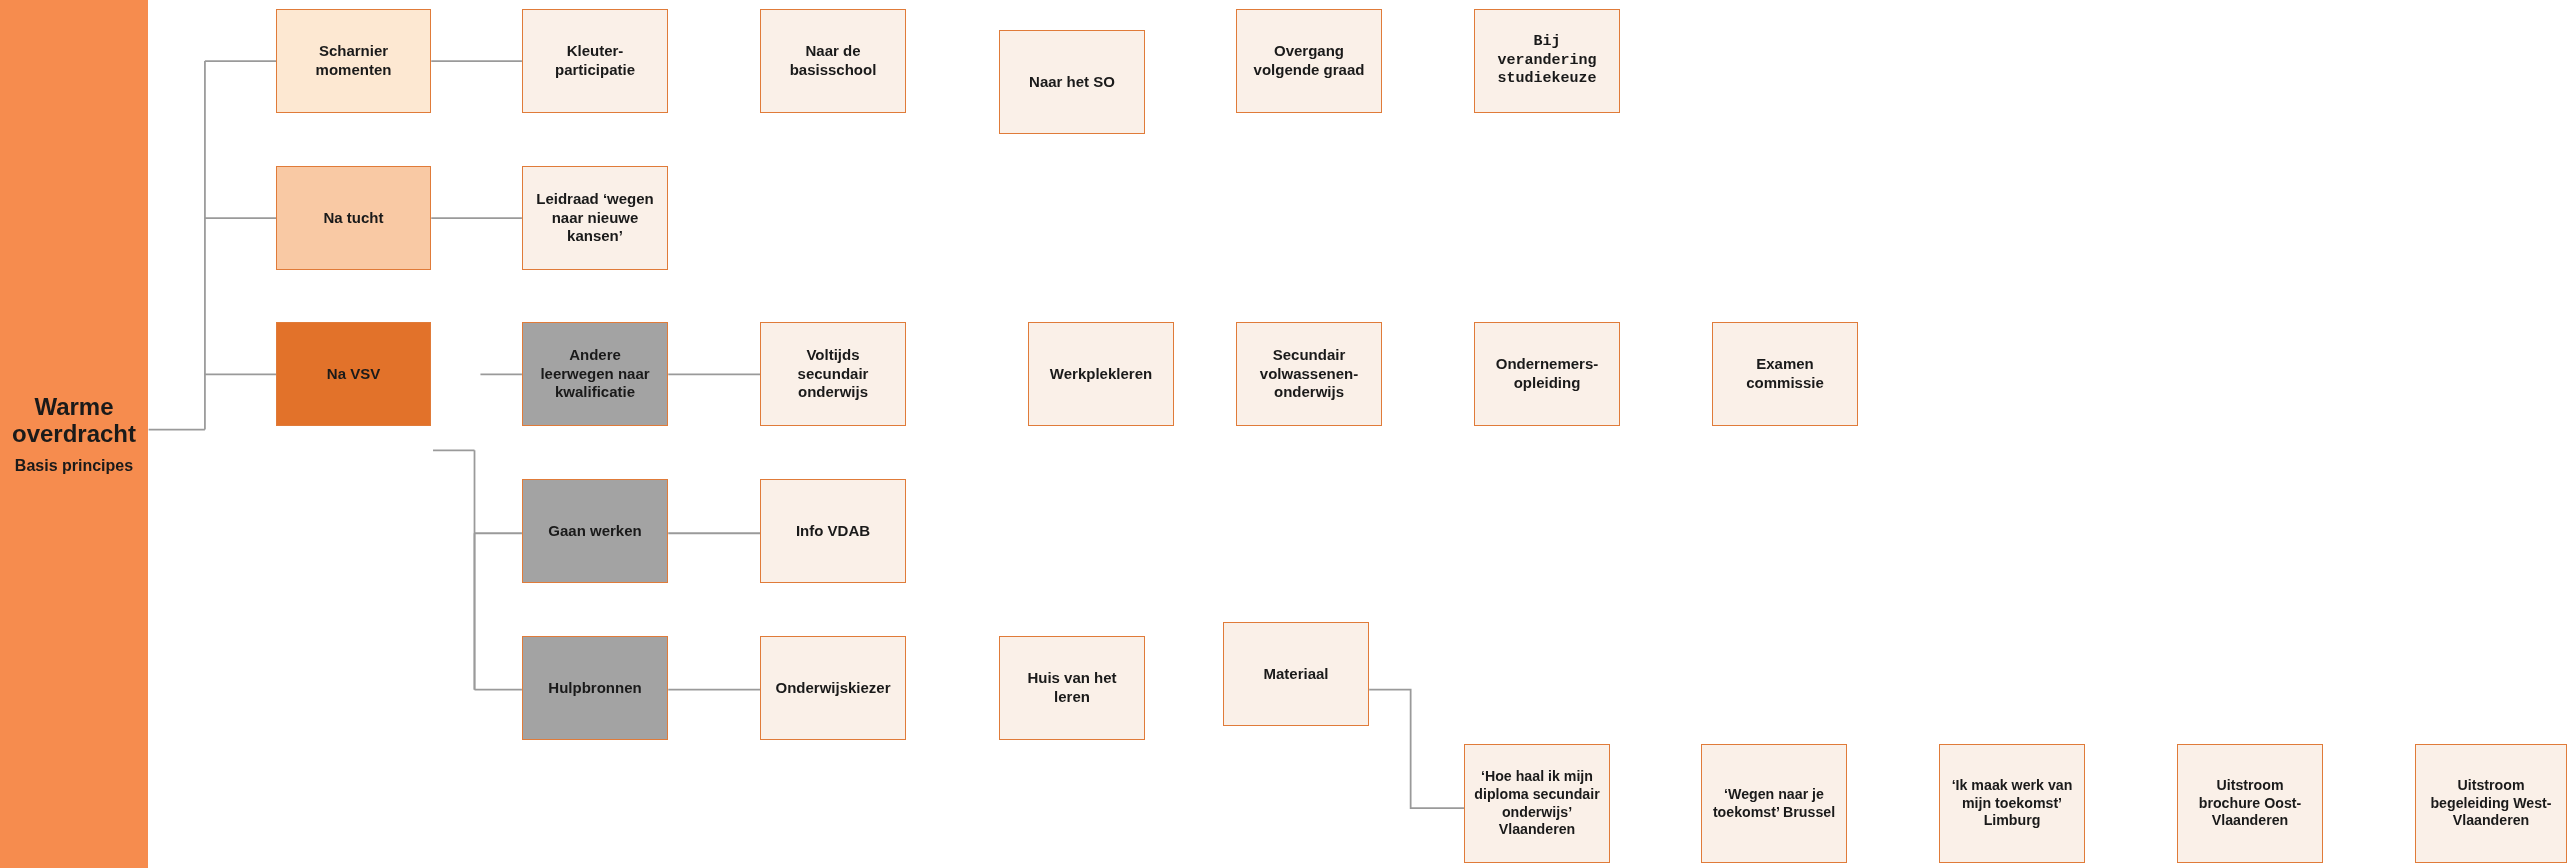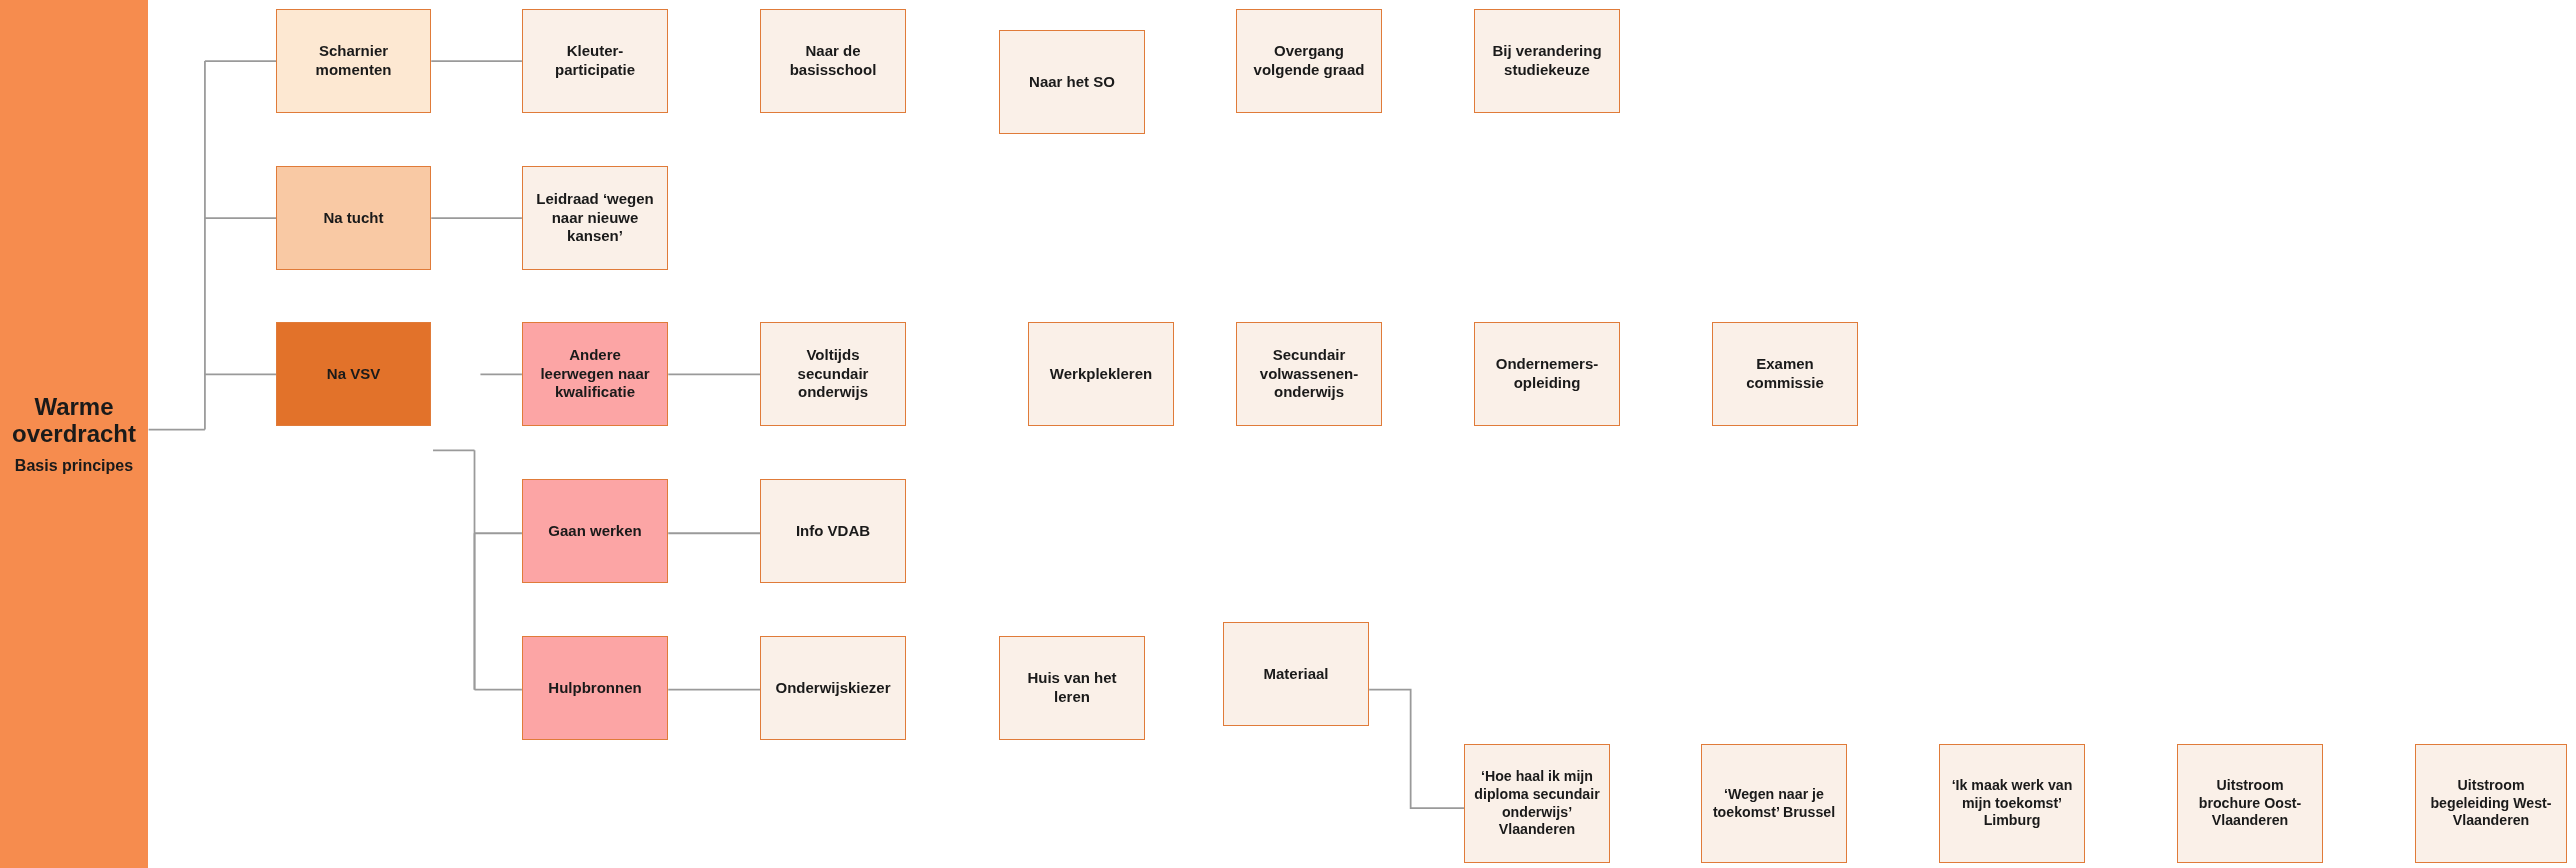--- a/index.html
+++ b/index.html
@@ -7,21 +7,21 @@
   #canvas{position:absolute;inset:0;}
   svg.lines{position:absolute;left:0;top:0;width:2576px;height:868px;pointer-events:none;}
   .node{position:absolute;box-sizing:border-box;display:flex;align-items:center;justify-content:center;text-align:center;font-weight:bold;line-height:1.25;}
   .root{background:#f68c4e;color:#1a1a1a;flex-direction:column;text-align:center;}
   .root .title{font-size:24px;line-height:1.15;}
   .root .sub{font-size:16px;margin-top:8.3px;line-height:1.2;}
   .lvl1{border:1.2px solid #e07b39;font-size:15px;color:#1a1a1a;}
   .c-peach-light{background:#fde8d2;}
   .c-peach{background:#f9c9a4;}
   .c-orange-dark{background:#e2722a;}
-  .c-orange{background:#fca5a5;}
+  .c-orange{background:#a3a3a3;}
   .leaf{border:1.2px solid #e07b39;background:#faf0e8;font-size:15px;color:#1a1a1a;}
   .small{font-size:14.2px;}
 </style>
 </head>
 <body>
 
 <div id="canvas">
 
   <svg class="lines" xmlns="http://www.w3.org/2000/svg" viewBox="0 0 4346 1465" width="2576" height="868">
     <g fill="none" stroke="#9a9a9a" stroke-width="3">
@@ -72,21 +72,21 @@
   <div class="node lvl1 c-orange" style="left:522px;top:322px;width:146px;height:104px;padding:0 8.3px;">Andere leerwegen naar kwalificatie</div>
 
   <div class="node lvl1 c-orange" style="left:522px;top:479px;width:146px;height:104px;padding:0 8.3px;">Gaan werken</div>
 
   <div class="node lvl1 c-orange" style="left:522px;top:636px;width:146px;height:104px;padding:0 8.3px;">Hulpbronnen</div>
 
   <div class="node leaf" style="left:522px;top:9px;width:146px;height:104px;padding:0 8.3px;">Kleuter-participatie</div>
   <div class="node leaf" style="left:760px;top:9px;width:146px;height:104px;padding:0 8.3px;">Naar de basisschool</div>
   <div class="node leaf" style="left:999px;top:9px;width:146px;height:104px;padding:0 8.3px;margin-top:21px;">Naar het SO</div>
   <div class="node leaf" style="left:1236px;top:9px;width:146px;height:104px;padding:0 8.3px;">Overgang volgende graad</div>
-  <div class="node leaf" style="left:1474px;top:9px;width:146px;height:104px;padding:0 8.3px;">Bij verandering studiekeuze</div>
+  <div class="node leaf" style="left:1474px;top:9px;width:146px;height:104px;padding:0 8.3px;font-family:Liberation Mono, monospace;">Bij verandering studiekeuze</div>
 
   <div class="node leaf" style="left:522px;top:166px;width:146px;height:104px;padding:0 8.3px;">Leidraad ‘wegen naar nieuwe kansen’</div>
 
   <div class="node leaf" style="left:760px;top:322px;width:146px;height:104px;padding:0 8.3px;">Voltijds secundair onderwijs</div>
   <div class="node leaf" style="left:999px;top:322px;width:146px;height:104px;padding:0 26px;margin-left:29px;">Werkplekleren</div>
   <div class="node leaf" style="left:1236px;top:322px;width:146px;height:104px;padding:0 8.3px;">Secundair volwassenen-onderwijs</div>
   <div class="node leaf" style="left:1474px;top:322px;width:146px;height:104px;padding:0 8.3px;">Ondernemers-opleiding</div>
   <div class="node leaf" style="left:1712px;top:322px;width:146px;height:104px;padding:0 8.3px;">Examen commissie</div>
 
   <div class="node leaf" style="left:760px;top:479px;width:146px;height:104px;padding:0 8.3px;">Info VDAB</div>

